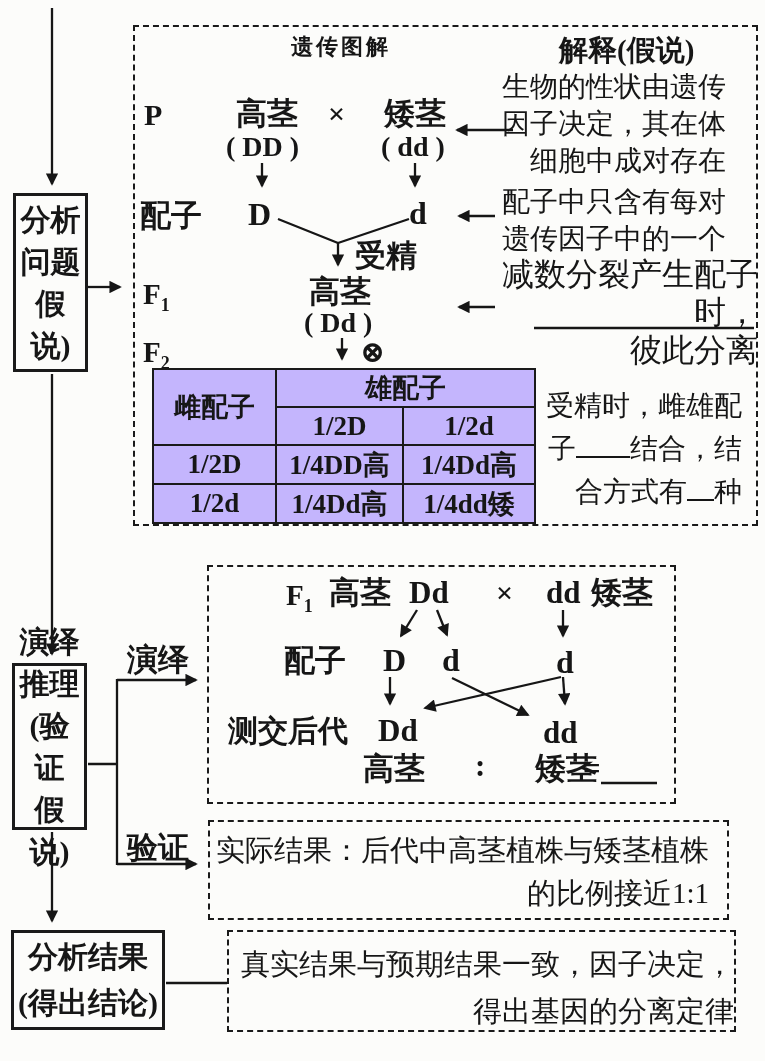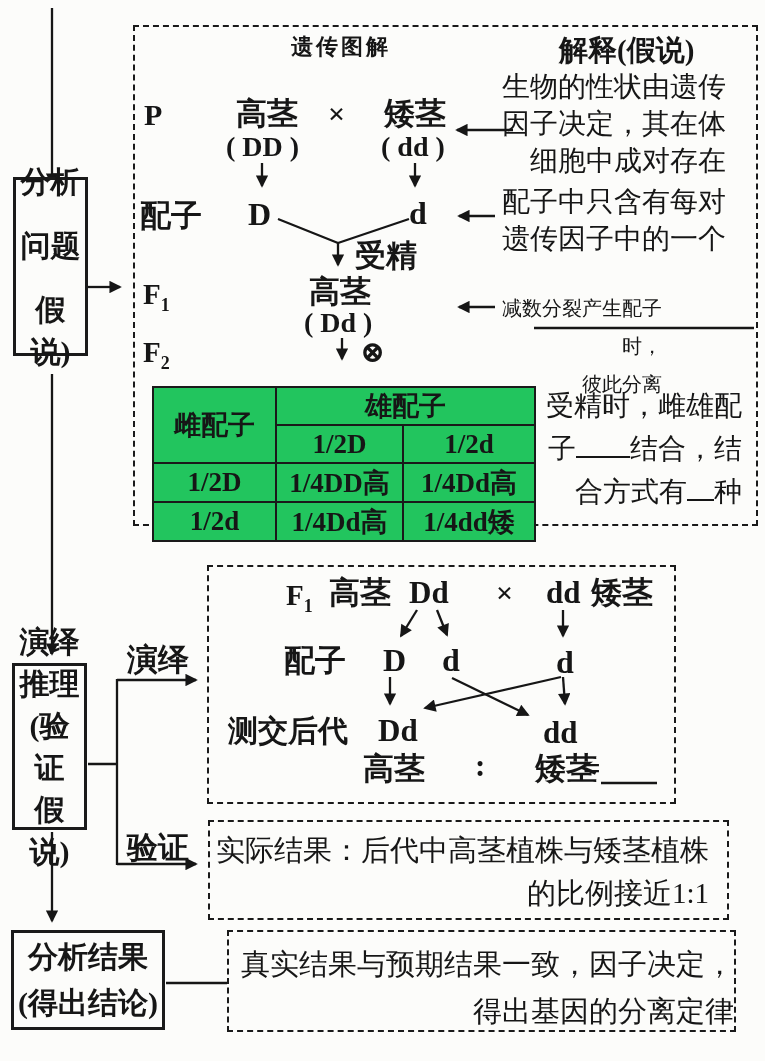--- a/index.html
+++ b/index.html
@@ -17,21 +17,21 @@
   }
   .dashed-box{position:absolute;border:2.5px dashed #1a1a1a;z-index:0;}
   .stage-line{font-size:30px;line-height:42px;}
   .stage-line3{font-size:30px;line-height:46px;}
   sub.fsub{font-size:0.62em;font-weight:700;}
   .para{position:absolute;font-weight:400;z-index:2;text-align:right;}
   .blank{display:inline-block;border-bottom:2.5px solid #161616;height:0.85em;}
   .w54{width:54px;}.w27{width:27px;}
   table.punnett{
     position:absolute;left:152px;top:368px;border-collapse:collapse;z-index:2;
-    font-weight:700;font-size:27px;table-layout:fixed;background:#22c55e;margin-top:18px;
+    font-weight:700;font-size:27px;table-layout:fixed;background:#c4b5fd;
   }
   table.punnett td{
     border:2.5px solid #1a1a1a;text-align:center;vertical-align:middle;padding:0;
   }
 </style>
 </head>
 <body>
 
 <div id="canvas">
 
@@ -74,21 +74,21 @@
       <path d="M417,610 L401,636" marker-end="url(#arw)"></path>
       <path d="M437,610 L447,635" marker-end="url(#arw)"></path>
       <path d="M563,610 L563,636" marker-end="url(#arw)"></path>
       <path d="M390,677 L390,704" marker-end="url(#arw)"></path>
       <path d="M563,677 L565,704" marker-end="url(#arw)"></path>
       <path d="M452,678 L528,715" marker-end="url(#arw)"></path>
       <path d="M561,677 L425,708" marker-end="url(#arw)"></path>
     </g>
   </svg>
 
-  <div class="solid-box" style="left:13px;top:177px;width:69px;height:173px;gap:22px;">
+  <div class="solid-box" style="left:13px;top:193px;width:69px;height:173px;">
     <div class="stage-line">分析</div>
     <div class="stage-line">问题</div>
     <div class="stage-line">假说)</div>
   </div>
 
   <div class="solid-box" style="left:12px;top:663px;width:69px;height:161px;">
     <div class="stage-line">演绎</div>
     <div class="stage-line">推理</div>
     <div class="stage-line">(验证</div>
     <div class="stage-line">假说)</div>
@@ -153,21 +153,21 @@
 
   <div class="para" style="left:502px;top:68px;font-size:28px;line-height:37px;">
     <div>生物的性状由遗传</div>
     <div>因子决定，其在体</div>
     <div>细胞中成对存在</div>
   </div>
   <div class="para" style="left:502px;top:183px;font-size:28px;line-height:37px;">
     <div>配子中只含有每对</div>
     <div>遗传因子中的一个</div>
   </div>
-  <div class="para" style="left:502px;top:255px;font-size:20px;line-height:38px;margin-top:34px;">
+  <div class="para" style="left:502px;top:255px;font-size:32px;line-height:38px;">
     <div>减数分裂产生配子</div>
     <div>时，</div>
     <div>彼此分离</div>
   </div>
   <div class="para" style="left:546px;top:384px;font-size:28px;line-height:43px;">
     <div>受精时，雌雄配</div>
     <div>
       <span>子</span><span class="blank w54"></span><span>结合，结</span>
     </div>
     <div>

